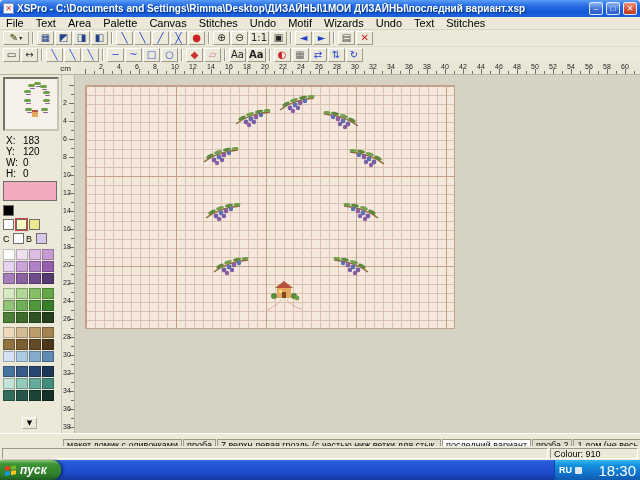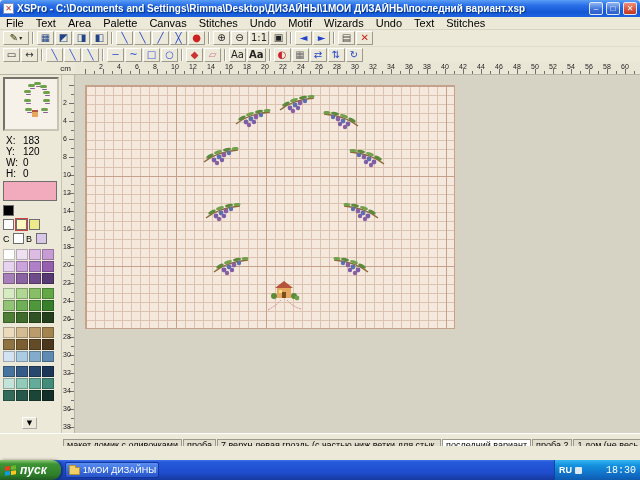--- a/index.html
+++ b/index.html
@@ -91,21 +91,21 @@
   .task-active{background:linear-gradient(180deg,#EFF4FC,#C2D3EE);color:#111;border-color:#8FA8D8;}
   .ticon{width:10px;height:9px;flex:0 0 auto;border-radius:1px;}
   .ticon-xs{background:#F4EEF8;border:1px solid #A88;color:#C23;font-size:7px;line-height:7px;text-align:center;}
   .ticon-xs::before{content:"✕";}
   .ticon-embird{background:linear-gradient(135deg,#3A7BD5 50%,#E8B33C 50%);}
   .ticon-folder{width:11px;height:8px;background:#EFD06B;border:1px solid #B8922F;position:relative;margin-top:2px;}
   .ticon-folder::before{content:"";position:absolute;top:-3px;left:-1px;width:5px;height:2px;background:#EFD06B;border:1px solid #B8922F;border-bottom:none;}
   .tray{height:20px;width:86px;background:linear-gradient(180deg,#35B6F2 0%,#1593DF 25%,#1170C8 70%,#0E5CB0 100%);border-left:1px solid #0A48A0;display:flex;align-items:center;gap:3px;padding:0 4px;color:#fff;flex:0 0 auto;}
   .lang{font-size:9px;font-weight:bold;}
   .tray-ico{width:7px;height:7px;background:#E0E8F0;border-radius:1px;}
-  .clock{font-size:10px;margin-left:auto;font-family:Liberation Mono, monospace;}
+  .clock{font-size:15px;margin-left:auto;}
 </style>
 </head>
 <body>
 
 <div class="screen">
   <div class="app">
 
     <div class="titlebar">
       <span class="app-icon">✕</span>
       <span class="title-text">XSPro - C:\Documents and Settings\Rimma\Desktop\ДИЗАЙНЫ\1МОИ ДИЗАЙНЫ\последний вариант.xsp</span>
@@ -493,37 +493,37 @@
     <circle cx="10" cy="18" r="3" fill="#5B8A3C"></circle>
     <circle cx="30" cy="18" r="3" fill="#5B8A3C"></circle>
     <circle cx="33" cy="20" r="2.4" fill="#6FA04A"></circle>
   </svg>
 </div>
         </div>
     </div>
 
     <div class="tabsrow"><button class="tab">макет домик с оливочками</button><button class="tab">проба</button><button class="tab">7 верхн левая гроздь (с частью ниж ветки для стык.</button><button class="tab tab-active">последний вариант</button><button class="tab">проба 2</button><button class="tab">1 дом (не весь для стыковки)</button></div>
 
+    <div class="statusbar">
+      <span class="status-fill"></span>
+      <span class="status-colour">Colour: 910</span>
+    </div>
   </div>
 
   <div class="taskbar">
     <button class="start">
       <span class="winflag">
           <i></i>
           <i></i>
           <i></i>
           <i></i>
         </span>
       <span>пуск</span>
     </button>
     <div class="tasks">
-        <button class="task-btn">
-          <span class="ticon ticon-folder"></span>
-          <span class="task-label">1МОИ ДИЗАЙНЫ</span>
-        </button>
       </div>
     <div class="tray">
       <span class="lang">RU</span>
       <span class="tray-ico"></span>
       <span class="clock">18:30</span>
     </div>
   </div>
 </div>
 
 </body></html>

